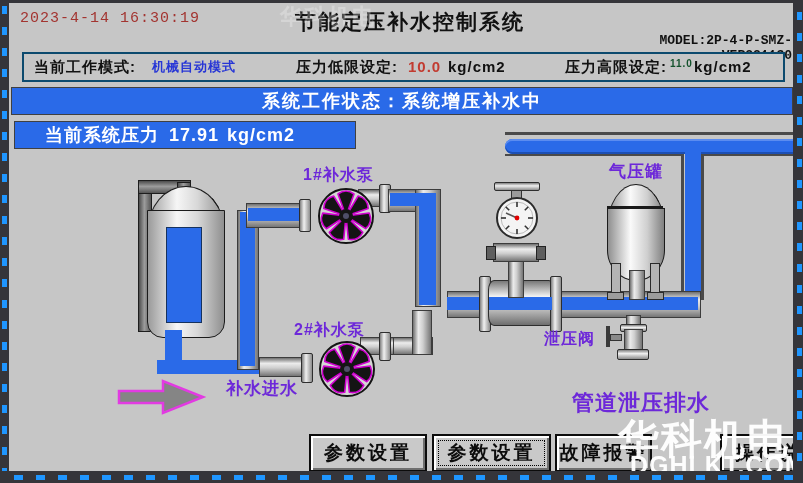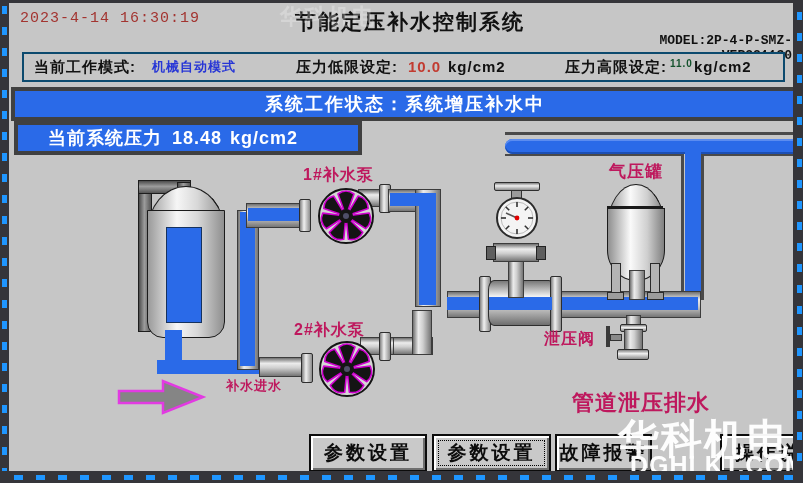--- a/index.html
+++ b/index.html
@@ -7,30 +7,30 @@
           font-family:"Liberation Sans","DejaVu Sans",sans-serif;}
   .abs{position:absolute;}
   
   .frame{background:#35353a;z-index:60;}
   .dashv{background-image:repeating-linear-gradient(to bottom,#1f96ff 0 8px,rgba(0,0,0,0) 8px 21px);background-size:5px 100%;background-repeat:no-repeat;background-position:2px 6px;}
   .dashh{background-image:repeating-linear-gradient(to right,#1f96ff 0 9px,rgba(0,0,0,0) 9px 22px);background-size:100% 5px;background-repeat:no-repeat;background-position:14px 4px;}
   
   .cn{color:#111;font-weight:bold;letter-spacing:1px;}
   .mono{font-family:"Liberation Mono","DejaVu Sans Mono",monospace;}
   
-  .bluebar{background:#2a6ae8;border:4px solid #404040;color:#fff;font-weight:bold;}
+  .bluebar{background:#2a6ae8;border:1px solid #404040;color:#fff;font-weight:bold;}
   
   .ph{background:linear-gradient(to bottom,#6f6f6f 0%,#ececec 30%,#cfcfcf 55%,#757575 100%);border:1px solid #3c3c3c;}
   .pv{background:linear-gradient(to right,#6f6f6f 0%,#ececec 30%,#cfcfcf 55%,#757575 100%);border:1px solid #3c3c3c;}
   .wh,.wv{background:#2a6ae8;}
   .fl{background:linear-gradient(to right,#808080,#f0f0f0 40%,#8d8d8d);border:1px solid #2e2e2e;border-radius:2px;}
   .flh{background:linear-gradient(to bottom,#808080,#f0f0f0 40%,#8d8d8d);border:1px solid #2e2e2e;border-radius:2px;}
   .dkp{background:linear-gradient(to right,#4c4c4c,#9c9c9c 45%,#555);border:1px solid #1d1d1d;}
   .dkph{background:linear-gradient(to bottom,#4c4c4c,#9c9c9c 45%,#555);border:1px solid #1d1d1d;}
-  .lbl{position:absolute;color:#be185d;font-weight:bold;letter-spacing:1px;white-space:nowrap;}
+  .lbl{position:absolute;color:#6d28d9;font-weight:bold;letter-spacing:1px;white-space:nowrap;}
   
   .hmibtn{position:absolute;height:38px;background:#c9c9c9;border:2px solid #0c0c0c;
           box-shadow:inset 2px 2px 0 #ffffff,inset -2px -2px 0 #6f6f6f;
           display:flex;align-items:center;justify-content:center;
           font-weight:bold;font-size:19px;color:#0c0c0c;letter-spacing:3px;
           font-family:"Liberation Sans","DejaVu Sans",sans-serif;cursor:pointer;padding:0;}
   .hmibtn.focused{outline:1px dotted #000;outline-offset:-7px;justify-content:center;}
   .wm{position:absolute;color:rgba(255,255,255,0.96);font-weight:bold;z-index:55;white-space:nowrap;}
 </style>
 </head>
@@ -52,21 +52,21 @@
     <span class="abs cn" style="left:646px;top:4px;font-size:10px;color:#14532d;">11.0</span>
     <span class="abs cn" style="left:670px;top:4px;font-size:15px;">kg/cm2</span>
   </div>
 
   <div class="abs bluebar" style="left:11px;top:87px;width:780px;height:26px;display:flex;align-items:center;justify-content:center;font-size:18px;letter-spacing:2px;">
     <span>系统工作状态：系统增压补水中</span>
   </div>
 
   <div class="abs bluebar" style="left:14px;top:121px;width:340px;height:26px;display:flex;align-items:center;font-size:18px;letter-spacing:1px;">
     <span style="margin-left:30px;">当前系统压力</span>
-    <span style="margin-left:10px;">18.48</span>
+    <span style="margin-left:10px;">17.91</span>
     <span style="margin-left:8px;">kg/cm2</span>
   </div>
 
   <div class="abs" style="left:505px;top:132px;width:290px;height:3px;background:#4a4a4a;"></div>
   <div class="abs wh" style="left:505px;top:139px;width:298px;height:15px;border-radius:8px 0 0 8px;box-shadow:inset 0 2px 0 #5b8cf0,inset 0 -2px 0 #1c4fb4;"></div>
   <div class="abs" style="left:505px;top:154px;width:177px;height:2px;background:#4a4a4a;"></div>
   <div class="abs" style="left:701px;top:154px;width:94px;height:2px;background:#4a4a4a;"></div>
   <div class="abs" style="left:681px;top:154px;width:3px;height:146px;background:#4a4a4a;"></div>
   <div class="abs" style="left:701px;top:154px;width:3px;height:146px;background:#4a4a4a;"></div>
   <div class="abs wv" style="left:685px;top:150px;width:16px;height:152px;"></div>
@@ -180,21 +180,21 @@
 
   <svg class="abs" style="left:116px;top:378px;" width="92" height="38" viewBox="0 0 92 38">
     <polygon points="3,13 47,13 47,3 87,19 47,35 47,25 3,25" fill="#858585" stroke="#e23ae2" stroke-width="2.5" stroke-linejoin="miter"></polygon>
   </svg>
 
   <div class="lbl" style="left:303px;top:165px;font-size:16px;">1#补水泵</div>
   <div class="lbl" style="left:294px;top:320px;font-size:16px;">2#补水泵</div>
   <div class="lbl" style="left:609px;top:160px;font-size:17px;">气压罐</div>
   <div class="lbl" style="left:544px;top:329px;font-size:16px;">泄压阀</div>
   <div class="lbl" style="left:572px;top:388px;font-size:22px;">管道泄压排水</div>
-  <div class="lbl" style="left:226px;top:377px;font-size:13px;">补水进水</div>
+  <div class="lbl" style="left:226px;top:377px;font-size:17px;">补水进水</div>
 
   <button class="hmibtn" style="left:309px;top:434px;width:118px;">
     <span>参数设置</span>
   </button>
   <button class="hmibtn focused" style="left:432px;top:434px;width:119px;">
     <span>参数设置</span>
   </button>
   <button class="hmibtn" style="left:555px;top:434px;width:97px;">
     <span>故障报警</span>
   </button>

